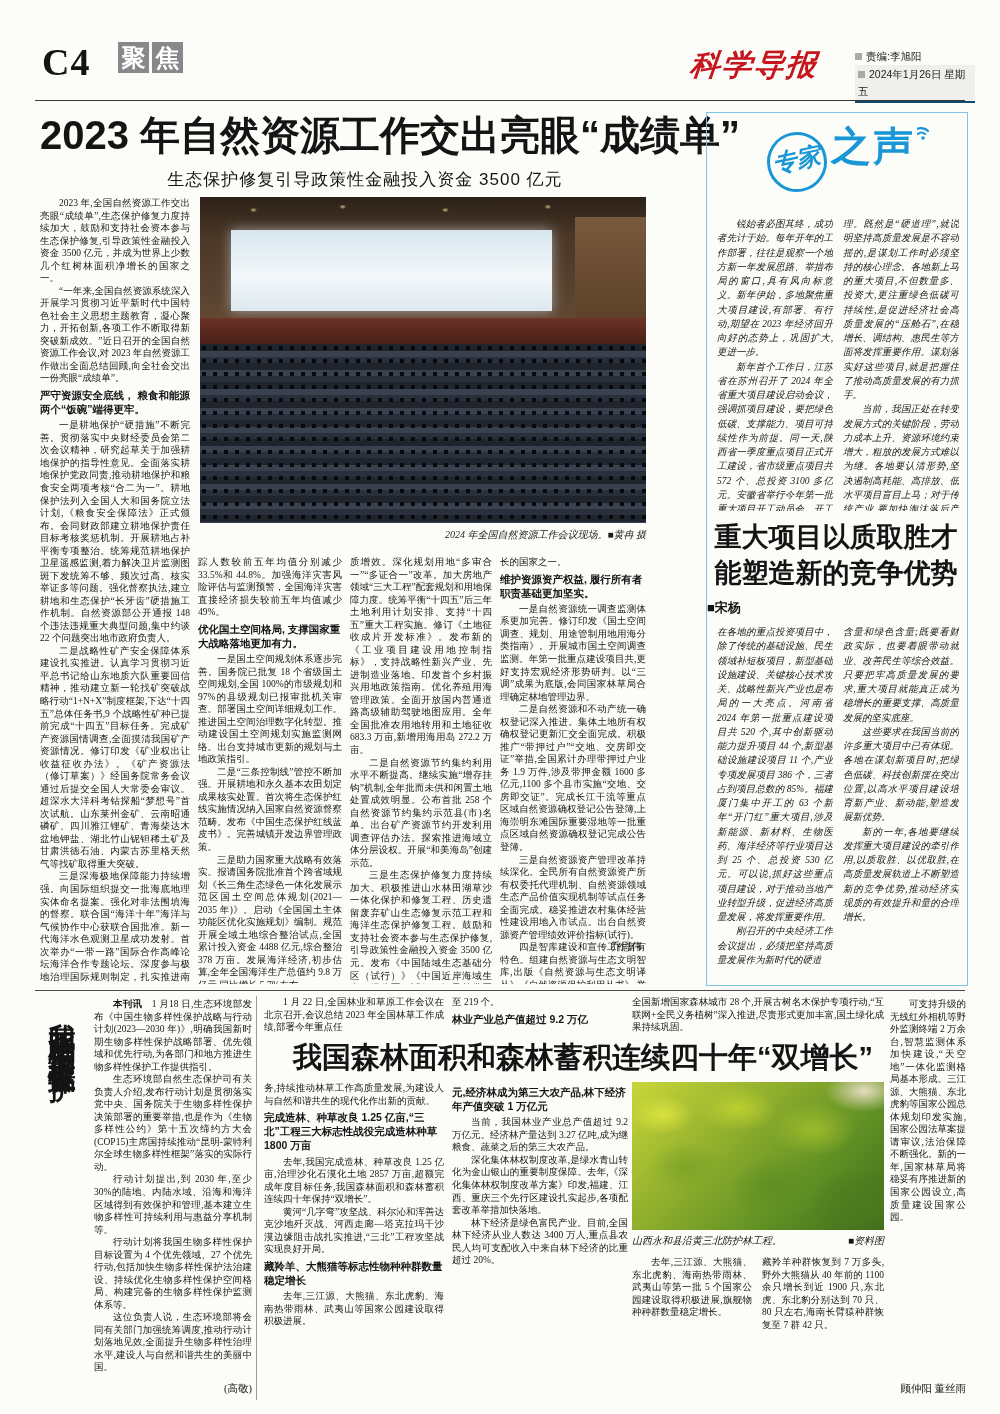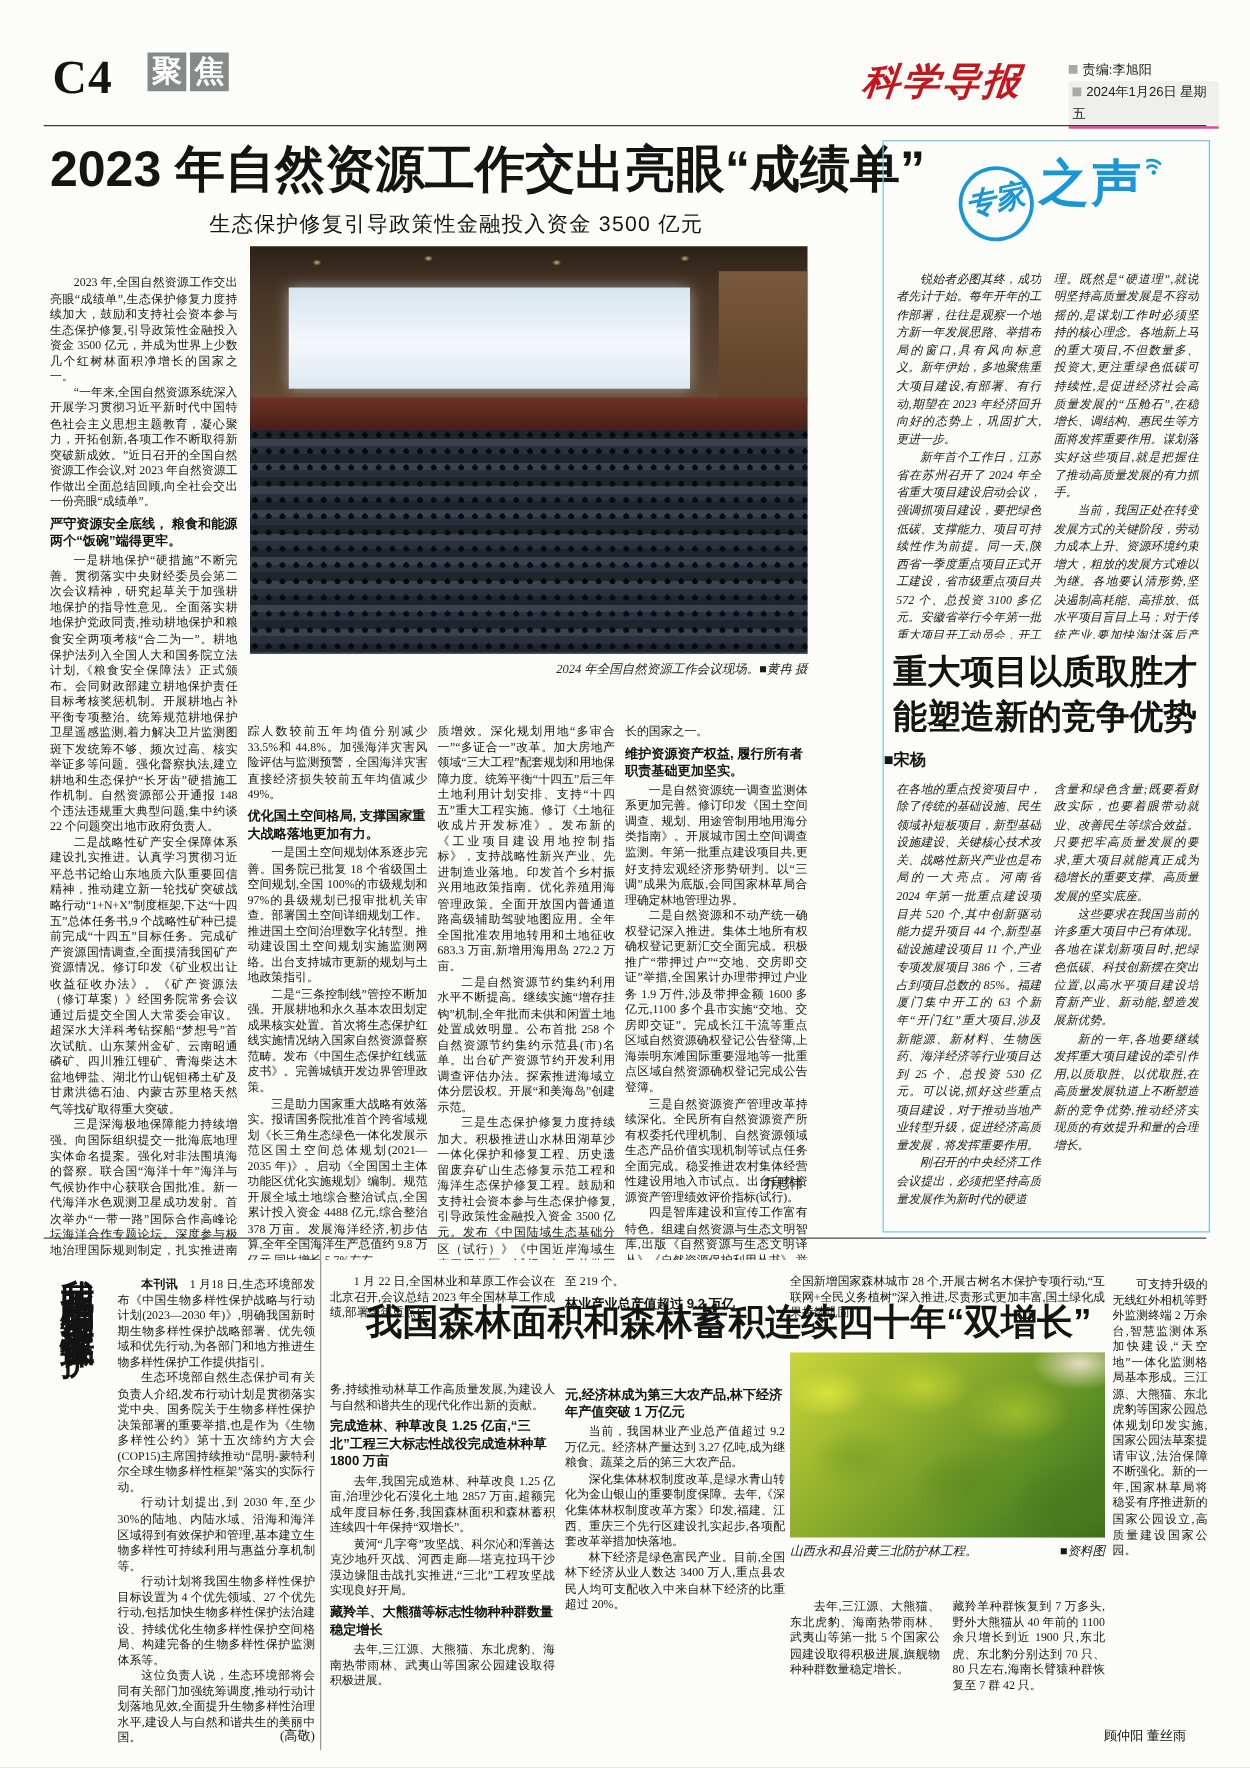--- a/index.html
+++ b/index.html
@@ -8,27 +8,27 @@
   .abs{position:absolute;}
   
   .pagecode{font-family:"Liberation Serif",serif;font-weight:bold;font-size:38px;letter-spacing:1px;}
   .focusbox{display:inline-block;width:31px;height:31px;background:#87888a;color:#fff;
             font-family:"Liberation Sans","DejaVu Sans",sans-serif;font-weight:bold;
             font-size:24px;line-height:31px;text-align:center;margin-right:3px;vertical-align:6px;}
   .masthead{font-family:"Liberation Serif",serif;font-weight:bold;font-style:italic;
             font-size:30px;color:#c4161c;display:inline-block;transform:skewX(-6deg);letter-spacing:2px;}
   .hinfo{font-family:"Liberation Sans","DejaVu Sans",sans-serif;font-size:10.5px;color:#222;line-height:17px;}
   .hinfo .sq{display:inline-block;width:7px;height:7px;background:#a9a9a9;margin-right:4px;}
-  .hinfo .dateline{background:#efefec;border-bottom:2px solid #ec4899;padding:1px 3px;}
+  .hinfo .dateline{background:#efefec;border-bottom:2px solid #0c4a6e;padding:1px 3px;}
   .toprule{border-top:1.5px solid #3a3a3a;}
   
   .main-hl{font-family:"Liberation Sans","DejaVu Sans",sans-serif;font-weight:bold;
            font-size:40px;letter-spacing:0px;text-align:center;white-space:nowrap;}
   .deck{font-family:"Liberation Sans","DejaVu Sans",sans-serif;font-size:17px;text-align:center;letter-spacing:1px;}
-  .txtcol{font-size:9.5px;line-height:1.32;text-align:justify;overflow:hidden;margin-top:24px;}
+  .txtcol{font-size:9.5px;line-height:1.32;text-align:justify;overflow:hidden;}
   .txtcol p{margin:0;text-indent:2em;}
   .txtcol p.noind{text-indent:0;}
   .txtcol .sub{font-family:"Liberation Sans","DejaVu Sans",sans-serif;font-weight:bold;
                font-size:10.5px;line-height:1.35;text-indent:0;margin:3px 0;text-align:left;}
   .caption{font-size:10px;font-style:italic;text-align:right;color:#1c1c1c;}
   .byline{font-weight:normal;font-size:10.5px;text-align:right;}
   
   .conf{background:
      radial-gradient(6px 4px at 12% 4%, #c8b280, transparent 60%),
      radial-gradient(6px 4px at 32% 3%, #c8b280, transparent 60%),
@@ -230,16 +230,16 @@
     </div>
     <div class="abs txtcol" style="left:368px;top:262px;width:120px;height:144px;">
       <p>去年,三江源、大熊猫、东北虎豹、海南热带雨林、武夷山等第一批 5 个国家公园建设取得积极进展,旗舰物种种群数量稳定增长。</p>
     </div>
     <div class="abs txtcol" style="left:498px;top:262px;width:122px;height:144px;">
       <p class="noind">藏羚羊种群恢复到 7 万多头,野外大熊猫从 40 年前的 1100 余只增长到近 1900 只,东北虎、东北豹分别达到 70 只、80 只左右,海南长臂猿种群恢复至 7 群 42 只。</p>
     </div>
     <div class="abs txtcol" style="left:626px;top:4px;width:76px;height:382px;">
       <p>可支持升级的无线红外相机等野外监测终端 2 万余台,智慧监测体系加快建设,“天空地”一体化监测格局基本形成。三江源、大熊猫、东北虎豹等国家公园总体规划印发实施,国家公园法草案提请审议,法治保障不断强化。新的一年,国家林草局将稳妥有序推进新的国家公园设立,高质量建设国家公园。</p>
     </div>
-    <div class="abs byline" style="left:602px;top:388px;width:100px;text-align:center;">顾仲阳  董丝雨</div>
+    <div class="abs byline" style="left:602px;top:388px;width:100px;">顾仲阳  董丝雨</div>
   </div>
 
 </div>
 
 </body></html>

